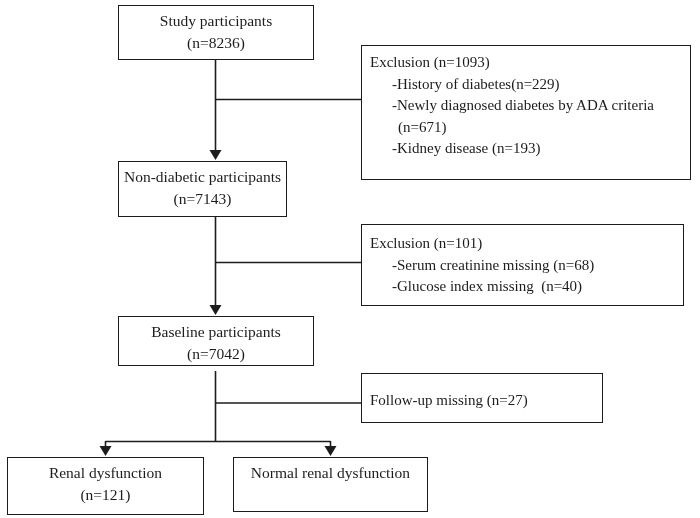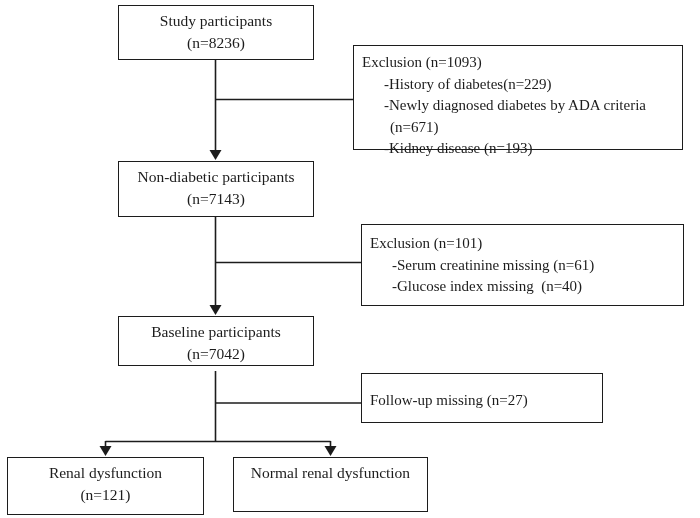--- a/index.html
+++ b/index.html
@@ -66,36 +66,36 @@
       <polygon points="99.5,446 111.5,446 105.5,456"></polygon>
       <polygon points="324.5,446 336.5,446 330.5,456"></polygon>
     </g>
   </svg>
 
   <div class="box main" style="left:118px;top:5px;width:196px;height:55px">
     <div class="line">Study participants</div>
     <div class="line">(n=8236)</div>
   </div>
 
-  <div class="box side" style="left:353px;top:45px;width:330px;height:105px">
+  <div class="box side" style="left:361px;top:45px;width:330px;height:135px">
     <div class="line">Exclusion (n=1093)</div>
     <div class="line ind1">-History of diabetes(n=229)</div>
     <div class="line ind1">-Newly diagnosed diabetes by ADA criteria</div>
     <div class="line ind2">(n=671)</div>
     <div class="line ind1">-Kidney disease (n=193)</div>
   </div>
 
-  <div class="box main" style="left:118px;top:161px;width:196px;height:56px">
+  <div class="box main" style="left:118px;top:161px;width:169px;height:56px">
     <div class="line">Non-diabetic participants</div>
     <div class="line">(n=7143)</div>
   </div>
 
   <div class="box side" style="left:361px;top:224px;width:323px;height:82px;padding-top:8px">
     <div class="line">Exclusion (n=101)</div>
-    <div class="line ind1">-Serum creatinine missing (n=61)</div>
+    <div class="line ind1">-Serum creatinine missing (n=68)</div>
     <div class="line ind1">-Glucose index missing  (n=40)</div>
   </div>
 
   <div class="box main" style="left:118px;top:316px;width:196px;height:50px">
     <div class="line">Baseline participants</div>
     <div class="line">(n=7042)</div>
   </div>
 
   <div class="box side single" style="left:361px;top:373px;width:242px;height:50px">
     <div class="line">Follow-up missing (n=27)</div>

